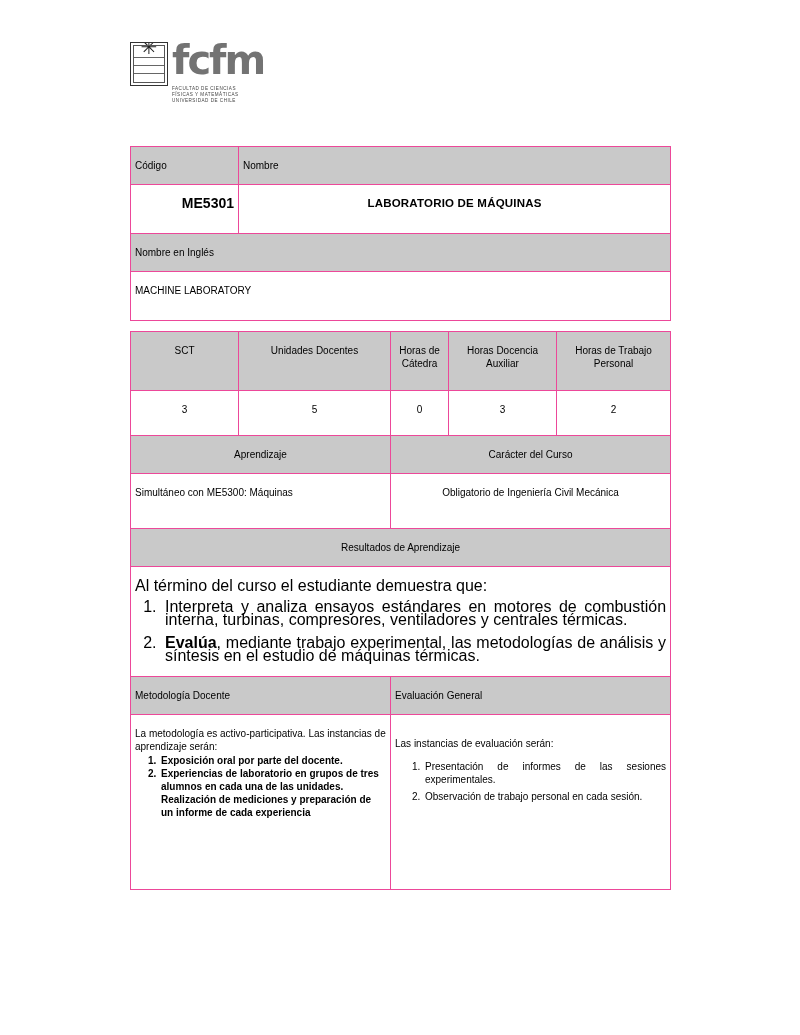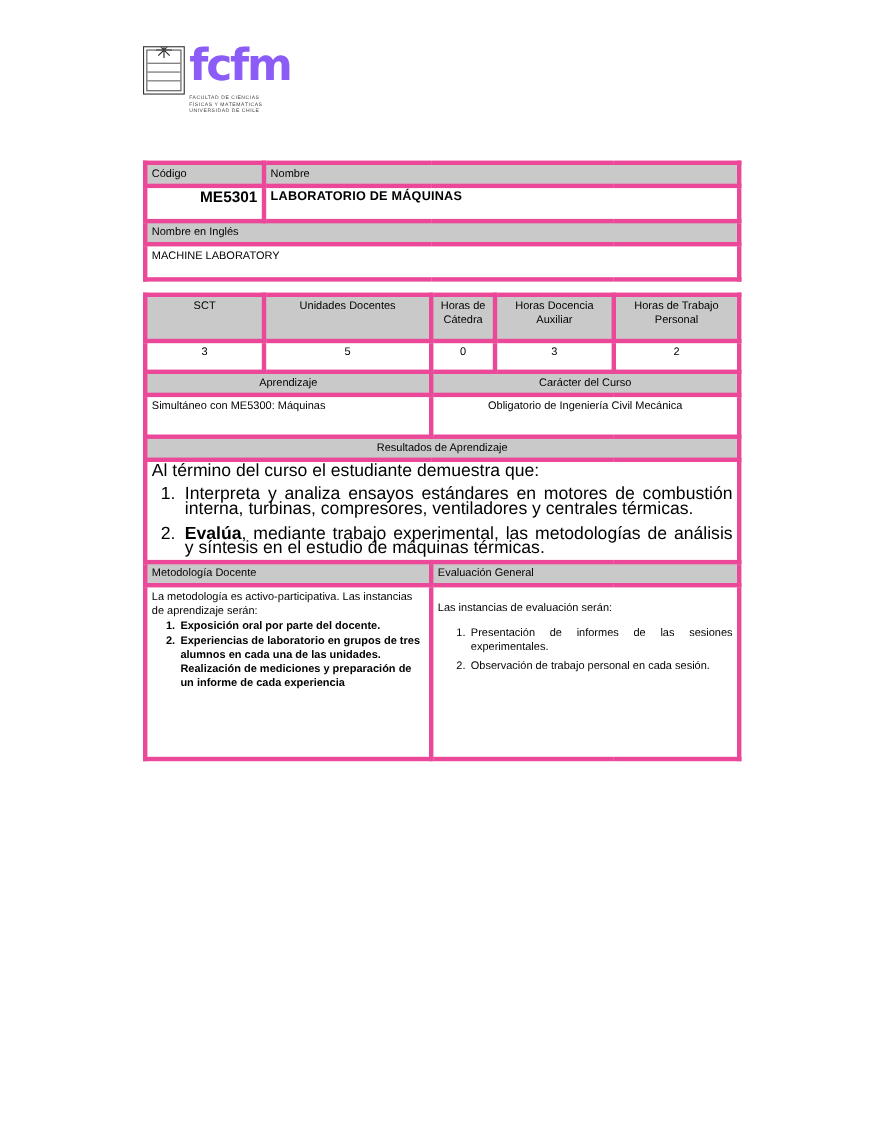--- a/index.html
+++ b/index.html
@@ -61,21 +61,21 @@
     background: #666;
   }
   .logo-text {
     position: absolute;
     left: 42px;
     top: -2px;
     font-family: "DejaVu Sans", sans-serif;
     font-size: 40px;
     font-weight: bold;
     letter-spacing: -2px;
-    color: #8b5cf6;
+    color: #737373;
     line-height: 44px;
   }
   .logo-sub {
     position: absolute;
     left: 42px;
     top: 46px;
     font-size: 4.6px;
     letter-spacing: 0.5px;
     color: #444;
     line-height: 6px;
@@ -98,22 +98,22 @@
   .prog-table {
     position: absolute;
     left: 130px;
     top: 146px;
     width: 540px;
     border-collapse: collapse;
     table-layout: fixed;
     font-size: 10px;
   }
   .prog-table td {
-    border: 4px solid #ec4899;
-    padding: 2px 4px;
+    border: 1px solid #ec4899;
+    padding: 12px 4px;
     vertical-align: top;
     line-height: 13px;
   }
   .hdr {
     background: #c9c9c9;
   }
   .hdr-center {
     background: #c9c9c9;
     text-align: center;
     margin-left: 12px;
@@ -122,21 +122,21 @@
   .cell-pad { padding: 3px 6px; }
   .tall { height: 24px; }
   .vmid { vertical-align: middle; }
 
   .big-code {
     text-align: right;
     font-weight: bold;
     font-size: 14px;
   }
   .big-name {
-    text-align: left;
+    text-align: center;
     font-weight: bold;
     font-size: 11.5px;
     letter-spacing: 0.2px;
   }
 
   .learn-head {
     padding-top: 4px;
     padding-bottom: 4px;
   }
   .learn-body {

